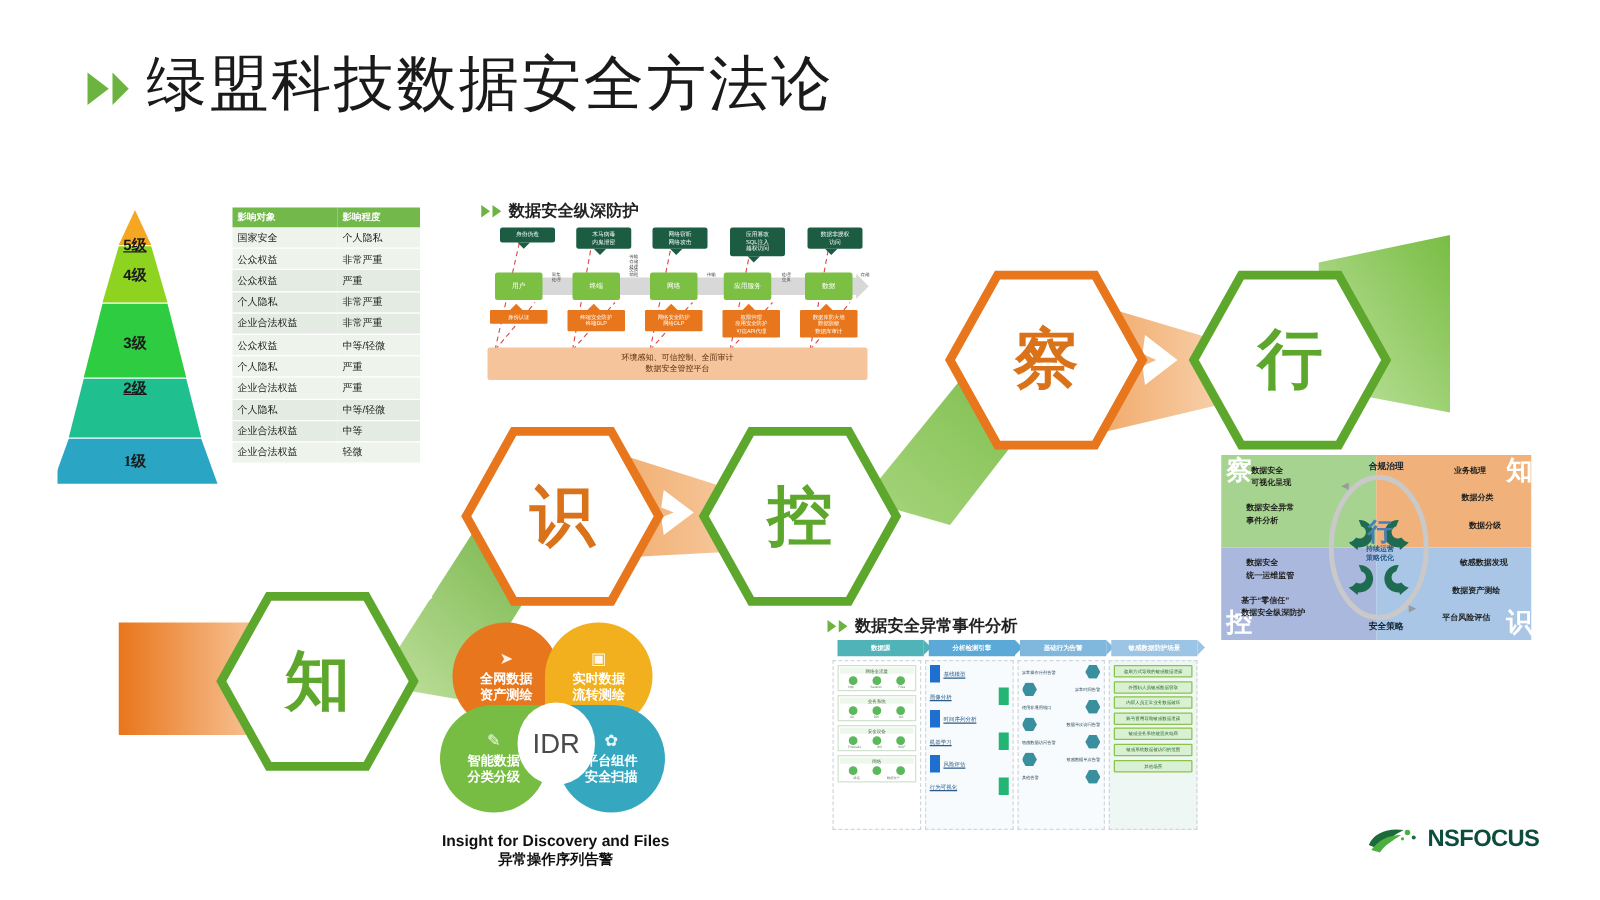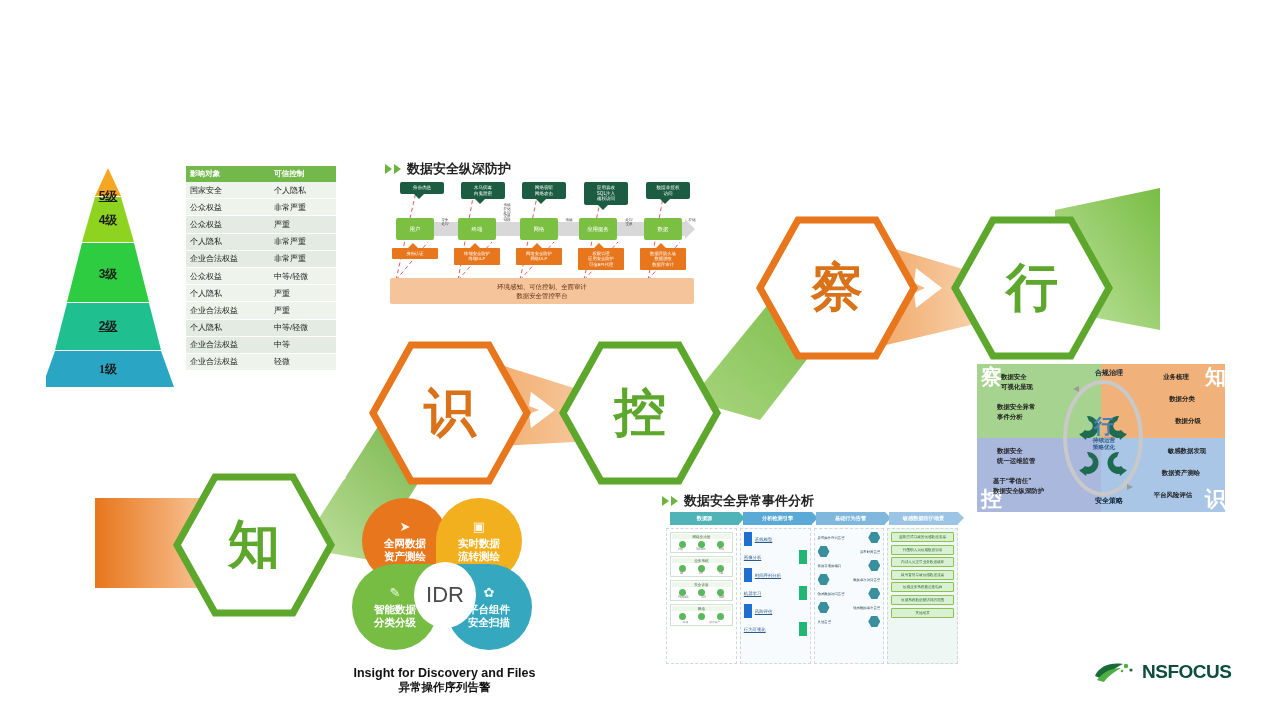--- a/index.html
+++ b/index.html
@@ -124,40 +124,47 @@
 
   
   .logo { position:absolute; left:1093px; top:660px; display:flex; align-items:center; gap:5px; }
   .logo-text { font-size:19px; font-weight:700; color:#0d4d3d; letter-spacing:-0.5px; }
 </style>
 </head>
 <body>
 
 <div class="slide">
 
+  <div class="title-row">
+    <div class="tri-pair">
+      <span class="tri"></span>
+        <span class="tri small"></span>
+    </div>
+    <div class="title-text">绿盟科技数据安全方法论</div>
+  </div>
 
   <div class="pyr-block">
     <svg class="pyr-svg" width="140" height="222">
       <polygon points="62,2 75,30 49,30" fill="#f5a623"></polygon>
       <polygon points="49,31 75,31 88,76 36,76" fill="#8fd321"></polygon>
       <polygon points="36,77 88,77 103,136 21,136" fill="#2ecc40"></polygon>
       <polygon points="21,137 103,137 115,184 9,184" fill="#1fbf8f"></polygon>
       <polygon points="9,185 115,185 128,221 -4,221" fill="#2aa6c4"></polygon>
     </svg>
     <div class="pyr-label" style="left:42px; top:22px; width:40px;text-decoration:underline;">5级</div>
     <div class="pyr-label" style="left:42px; top:46px; width:40px;">4级</div>
     <div class="pyr-label" style="left:42px; top:100px; width:40px;">3级</div>
-    <div class="pyr-label" style="left:42px; top:152px; width:40px;text-decoration:underline;">2级</div>
+    <div class="pyr-label" style="left:42px; top:136px; width:40px;text-decoration:underline;">2级</div>
     <div class="pyr-label" style="left:42px; top:195px; width:40px;font-family:Liberation Serif, serif;">1级</div>
 
     <table class="ptable">
       <thead>
         <tr>
           <th>影响对象</th>
-          <th>可信控制</th>
+          <th>影响程度</th>
         </tr>
       </thead>
       <tbody>
         <tr class="g1">
             <td>国家安全</td>
             <td>个人隐私</td>
           </tr>
         <tr class="g1">
             <td>公众权益</td>
             <td>非常严重</td>

